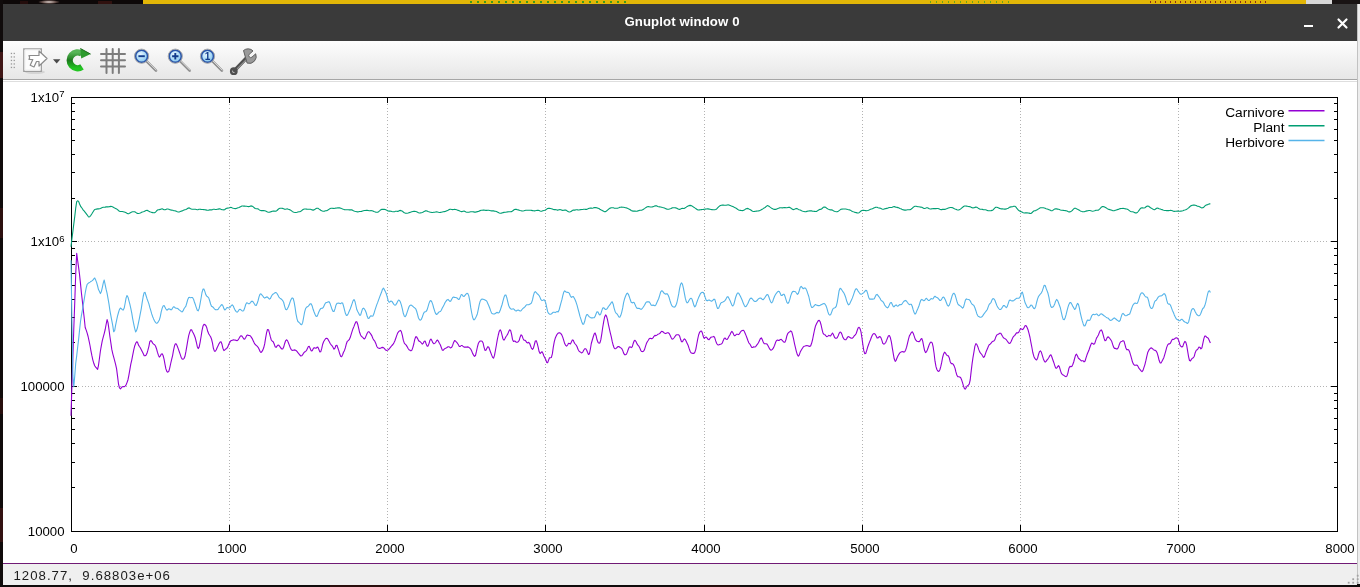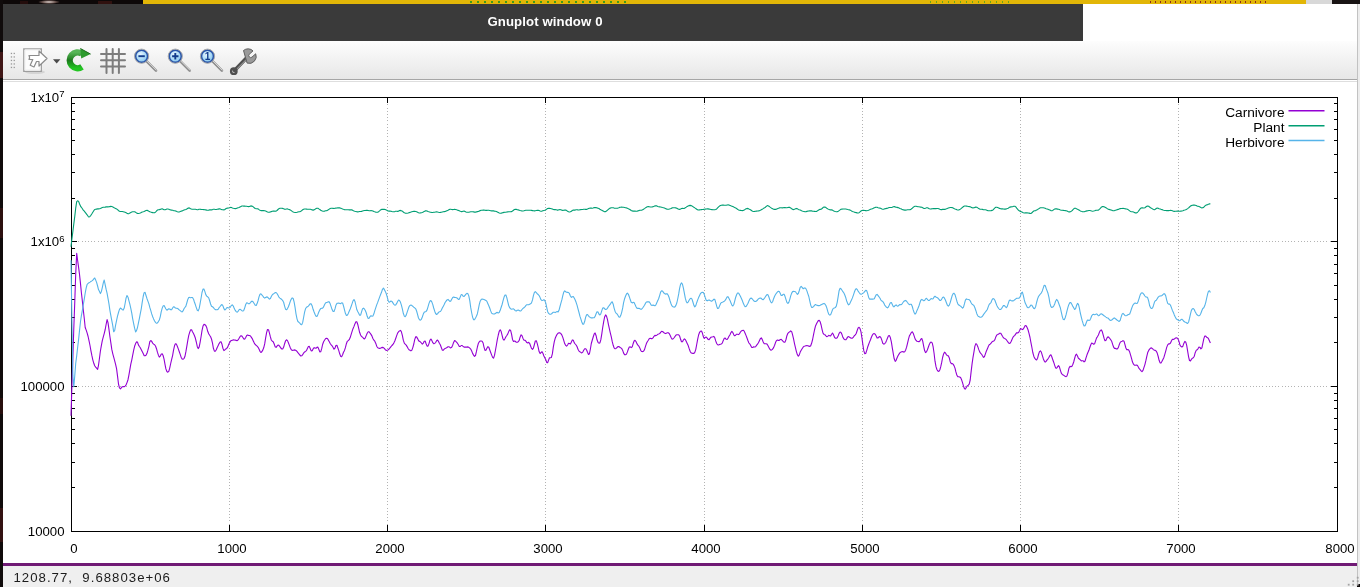--- a/index.html
+++ b/index.html
@@ -1,24 +1,24 @@
 <!DOCTYPE html>
 <html><head><meta charset="utf-8"><style>
 html,body{margin:0;padding:0}
 body{width:1360px;height:587px;overflow:hidden;background:#ffffff;
   font-family:"Liberation Sans",sans-serif;position:relative}
 .abs{position:absolute}
-#titlebar{left:3px;top:4px;width:1080px;height:37px;background:#3a3a3a}
+#titlebar{left:3px;top:4px;width:1354px;height:37px;background:#3a3a3a}
 #titletext{width:100%;text-align:center;top:0;height:37px;line-height:35px;color:#fff;
   font-weight:bold;font-size:13.2px;letter-spacing:0.1px;padding-left:2px}
 #toolbar{left:3px;top:41px;width:1354px;height:38px;
   background:linear-gradient(#fdfdfd,#f3f3f3 45%,#e7e7e7);border-bottom:1px solid #a6a6a6}
 #toolbar2{left:3px;top:81px;width:1354px;height:1px;background:#dedede}
 #statusbar{left:3px;top:563px;width:1354px;height:21px;background:#efefef;
-  border-top:3px solid #701a75}
+  border-top:1px solid #701a75}
 #statustext{left:10.5px;top:4px;font-size:13.2px;letter-spacing:1.02px;color:#1c1c1c}
 .dk{background:#100b0b}
 </style></head><body>
 
 <div class="abs" style="left:0;top:0;width:1360px;height:4px;background:#e2b607"></div>
 <div class="abs" style="left:0;top:0;width:143px;height:4px;background:#0d0808"></div>
 <div class="abs" style="left:38px;top:0;width:22px;height:4px;background:radial-gradient(closest-side,#e8e0dc,#6b5550 60%,#0d0808)"></div>
 <div class="abs" style="left:98px;top:1px;width:14px;height:3px;background:#3a1412;opacity:.8"></div>
 <div class="abs" style="left:20px;top:1px;width:8px;height:3px;background:#2a0f0e;opacity:.8"></div>
 <div class="abs" style="left:1306px;top:0;width:26px;height:4px;background:#d8d8d8"></div>

